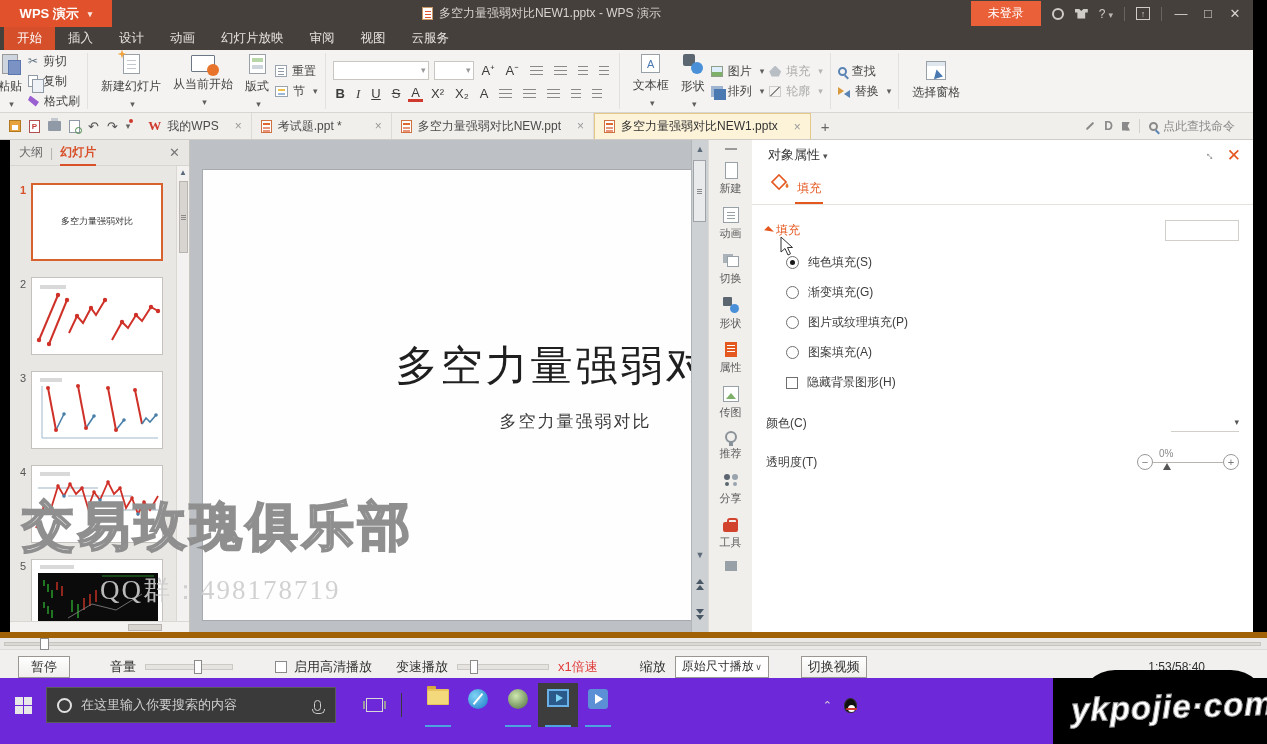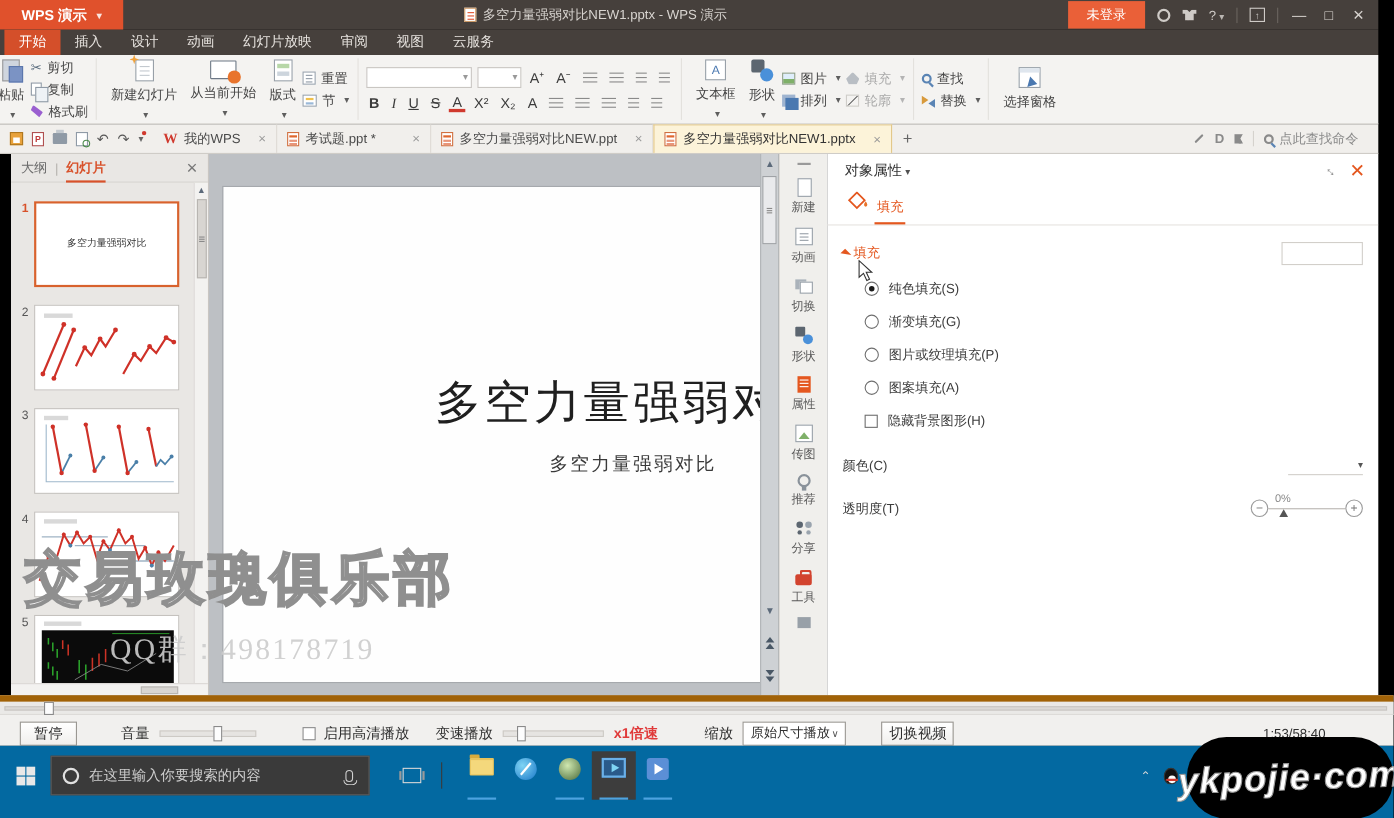--- a/index.html
+++ b/index.html
@@ -211,28 +211,28 @@
   .seek-handle { position:absolute; left:40px; top:0; width:9px; height:12px; background:#fdfdfd; border:1px solid #8a8a8a; }
   .controls { display:flex; align-items:center; height:33px; padding:0 0 0 18px; font-size:13px; color:#2f2f2f; }
   .pbtn { height:22px; background:linear-gradient(#fff,#f0efed); border:1px solid #9a9792; display:flex; align-items:center; justify-content:center; font-size:13px; color:#2f2f2f; }
   .btn-pause { width:52px; margin-right:40px; }
   .hslider { position:relative; height:6px; background:#e6e4e1; border:1px solid #cdcac5; }
   .hhandle { position:absolute; top:-5px; width:8px; height:14px; background:#fdfdfd; border:1px solid #8a8a8a; }
   .vol-s { width:88px; margin:0 42px 0 9px; }
   .spd-s { width:92px; margin:0 9px; }
   .pb-check { width:12px; height:12px; border:1px solid #8a8a8a; background:#fff; margin-right:7px; flex:none; }
   .gap-l { margin-right:24px; }
-  .speed-val { color:#e03a3a; margin-right:42px;font-weight:bold; }
+  .speed-val { color:#e03a3a; margin-right:42px; }
   .zoom-dd { width:94px; height:22px; background:#fff; border:1px solid #9a9792; display:flex; align-items:center; justify-content:space-between; padding:0 6px; font-size:12px; margin:0 32px 0 9px; }
   .zoom-dd::after { content:"∨"; font-size:9px; color:#555; }
   .btn-switch { width:66px; }
   .ptime { margin-left:auto; margin-right:62px; font-size:12px; color:#2f2f2f; }
 
   
-  #taskbar { position:absolute; left:0; top:678px; width:1267px; height:66px; background:#0369a1; }
+  #taskbar { position:absolute; left:0; top:678px; width:1053px; height:66px; background:#6d28d9; }
   .tk-row { display:flex; align-items:center; height:44px; margin-top:5px; }
   .start { width:46px; display:flex; align-items:center; justify-content:center; height:100%; }
   .winlogo { display:grid; grid-template-columns:8px 8px; grid-template-rows:8px 8px; gap:1px; }
   .winlogo span { background:#e8e8e8; }
   .tk-search { width:290px; height:36px; background:#3a3a3a; border:1px solid #5a5a5a; display:flex; align-items:center; gap:9px; padding:0 10px; color:#cfcfcf; font-size:13px; }
   .cortana { width:15px; height:15px; border:2px solid #e0e0e0; border-radius:50%; flex:none; }
   .tk-search-text { flex:1; white-space:nowrap; overflow:hidden; }
   .mic { width:7px; height:11px; border:1px solid #cfcfcf; border-radius:4px; position:relative; margin-right:4px; }
   .mic::after { content:""; position:absolute; left:-3px; bottom:-4px; width:11px; height:4px; border:1px solid #cfcfcf; border-top:none; border-radius:0 0 5px 5px; }
   .taskview { margin-left:30px; width:17px; height:14px; border:1px solid #d8d8d8; position:relative; }

